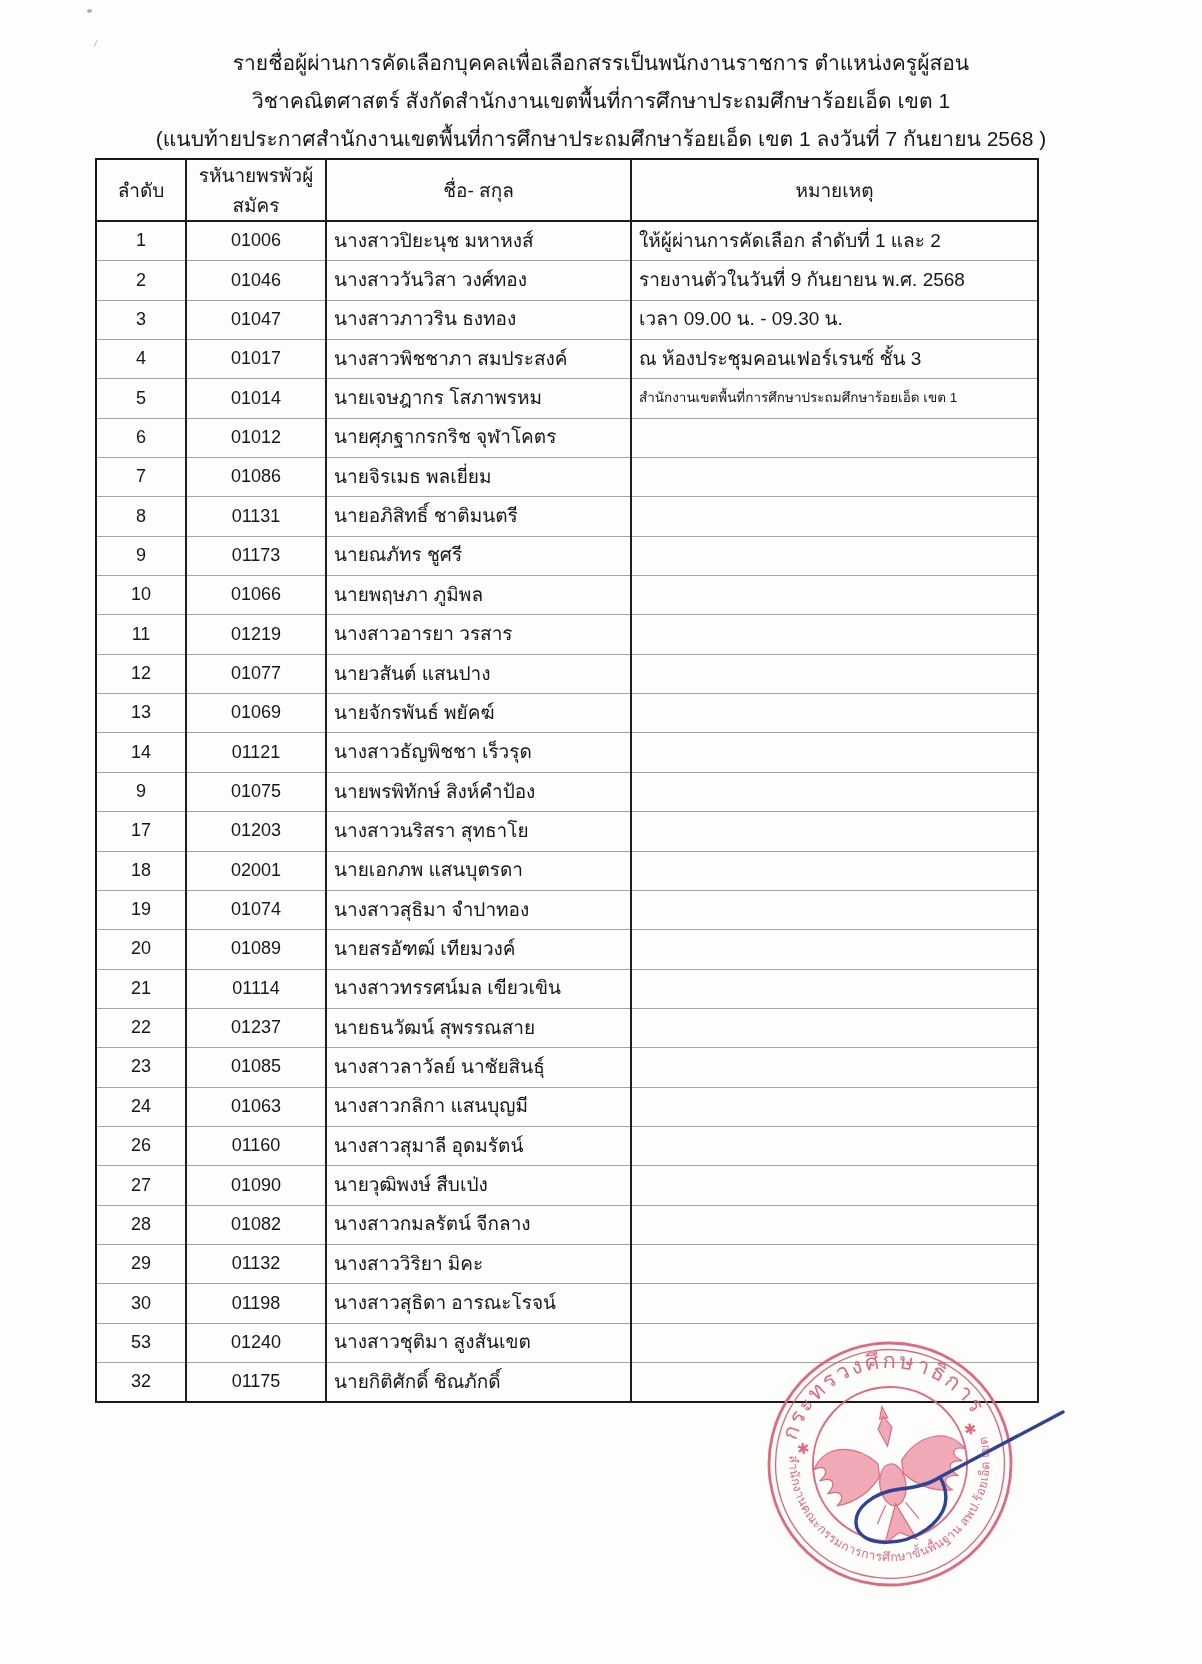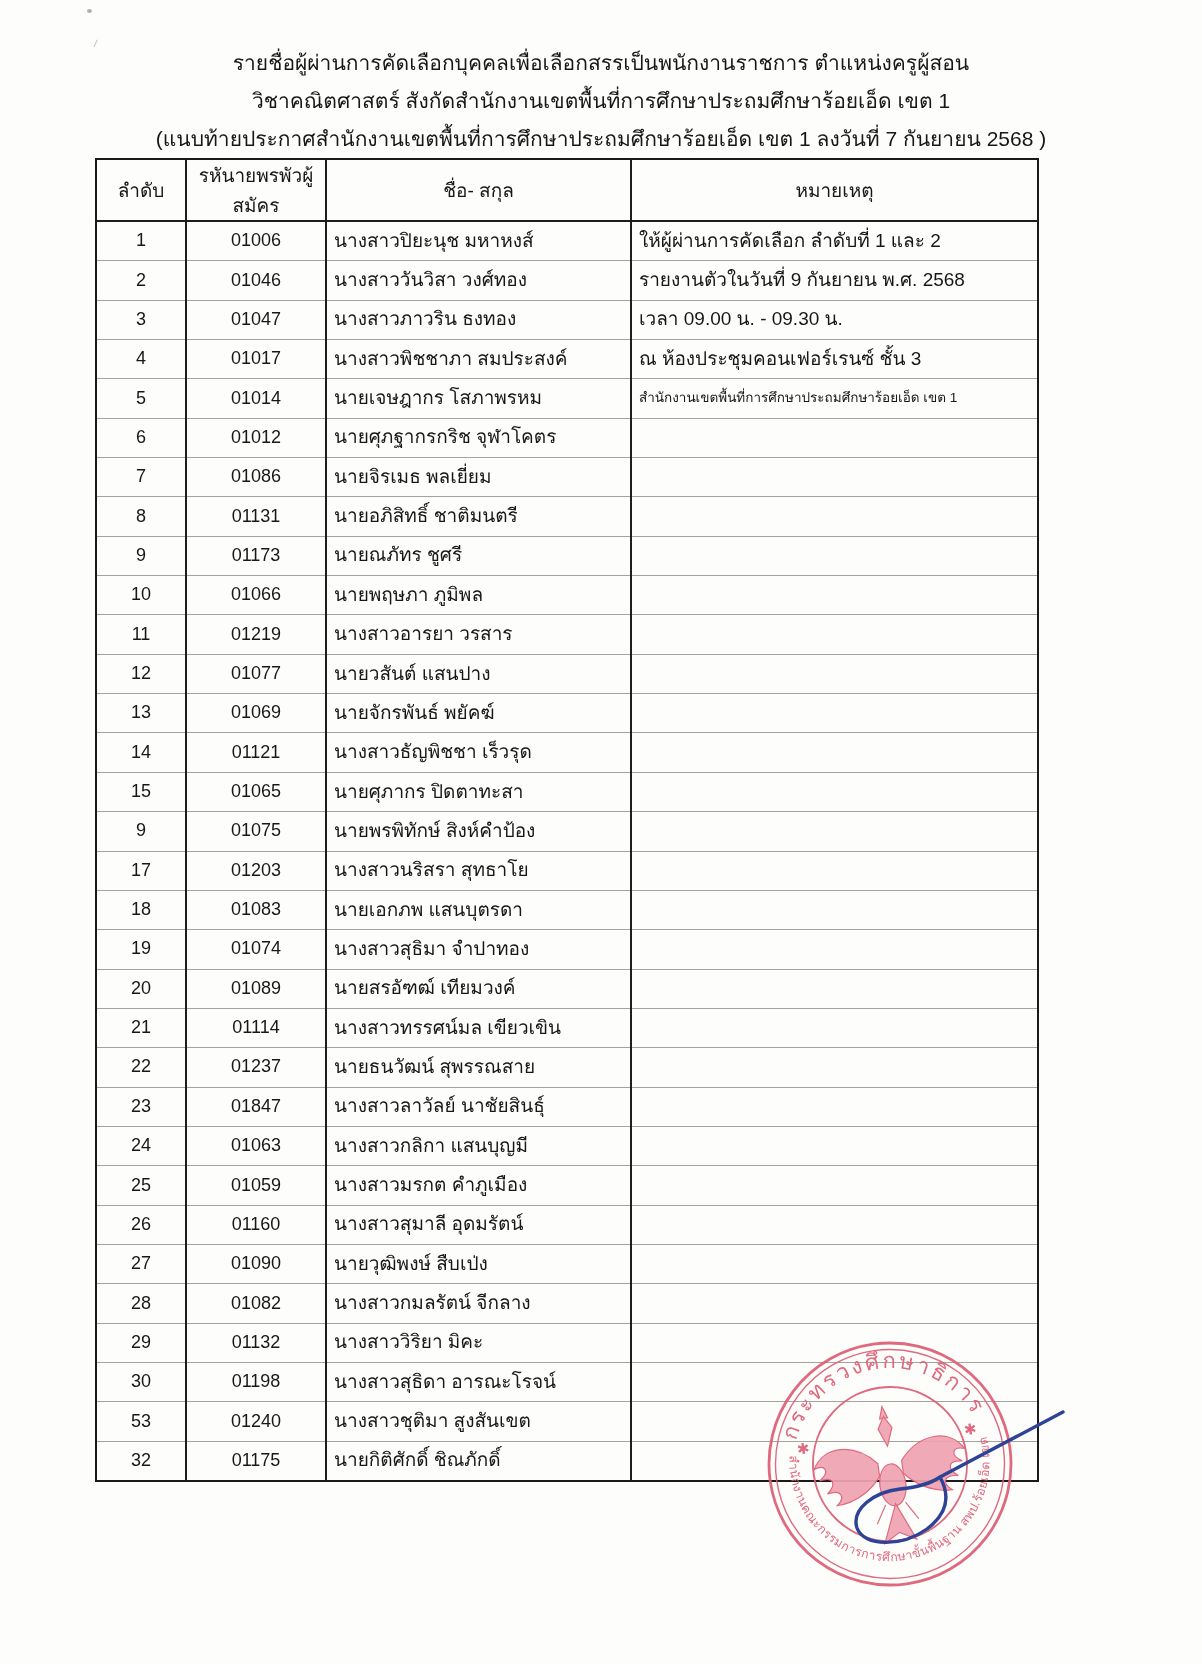--- a/index.html
+++ b/index.html
@@ -154,40 +154,34 @@
           <td class="c2">นายจักรพันธ์ พยัคฆ์</td>
           <td class="c3"></td>
         </tr>
         <tr>
           <td class="c0">14</td>
           <td class="c1">01121</td>
           <td class="c2">นางสาวธัญพิชชา เร็วรุด</td>
           <td class="c3"></td>
         </tr>
         <tr>
-          <td class="c0">15</td>
-          <td class="c1">01065</td>
-          <td class="c2">นายศุภากร ปิดตาทะสา</td>
-          <td class="c3"></td>
-        </tr>
-        <tr>
           <td class="c0">9</td>
           <td class="c1">01075</td>
           <td class="c2">นายพรพิทักษ์ สิงห์คำป้อง</td>
           <td class="c3"></td>
         </tr>
         <tr>
           <td class="c0">17</td>
           <td class="c1">01203</td>
           <td class="c2">นางสาวนริสรา สุทธาโย</td>
           <td class="c3"></td>
         </tr>
         <tr>
           <td class="c0">18</td>
-          <td class="c1">01083</td>
+          <td class="c1">02001</td>
           <td class="c2">นายเอกภพ แสนบุตรดา</td>
           <td class="c3"></td>
         </tr>
         <tr>
           <td class="c0">19</td>
           <td class="c1">01074</td>
           <td class="c2">นางสาวสุธิมา จำปาทอง</td>
           <td class="c3"></td>
         </tr>
         <tr>
@@ -203,34 +197,28 @@
           <td class="c3"></td>
         </tr>
         <tr>
           <td class="c0">22</td>
           <td class="c1">01237</td>
           <td class="c2">นายธนวัฒน์ สุพรรณสาย</td>
           <td class="c3"></td>
         </tr>
         <tr>
           <td class="c0">23</td>
-          <td class="c1">01847</td>
+          <td class="c1">01085</td>
           <td class="c2">นางสาวลาวัลย์ นาชัยสินธุ์</td>
           <td class="c3"></td>
         </tr>
         <tr>
           <td class="c0">24</td>
           <td class="c1">01063</td>
           <td class="c2">นางสาวกลิกา แสนบุญมี</td>
-          <td class="c3"></td>
-        </tr>
-        <tr>
-          <td class="c0">25</td>
-          <td class="c1">01059</td>
-          <td class="c2">นางสาวมรกต คำภูเมือง</td>
           <td class="c3"></td>
         </tr>
         <tr>
           <td class="c0">26</td>
           <td class="c1">01160</td>
           <td class="c2">นางสาวสุมาลี อุดมรัตน์</td>
           <td class="c3"></td>
         </tr>
         <tr>
           <td class="c0">27</td>

